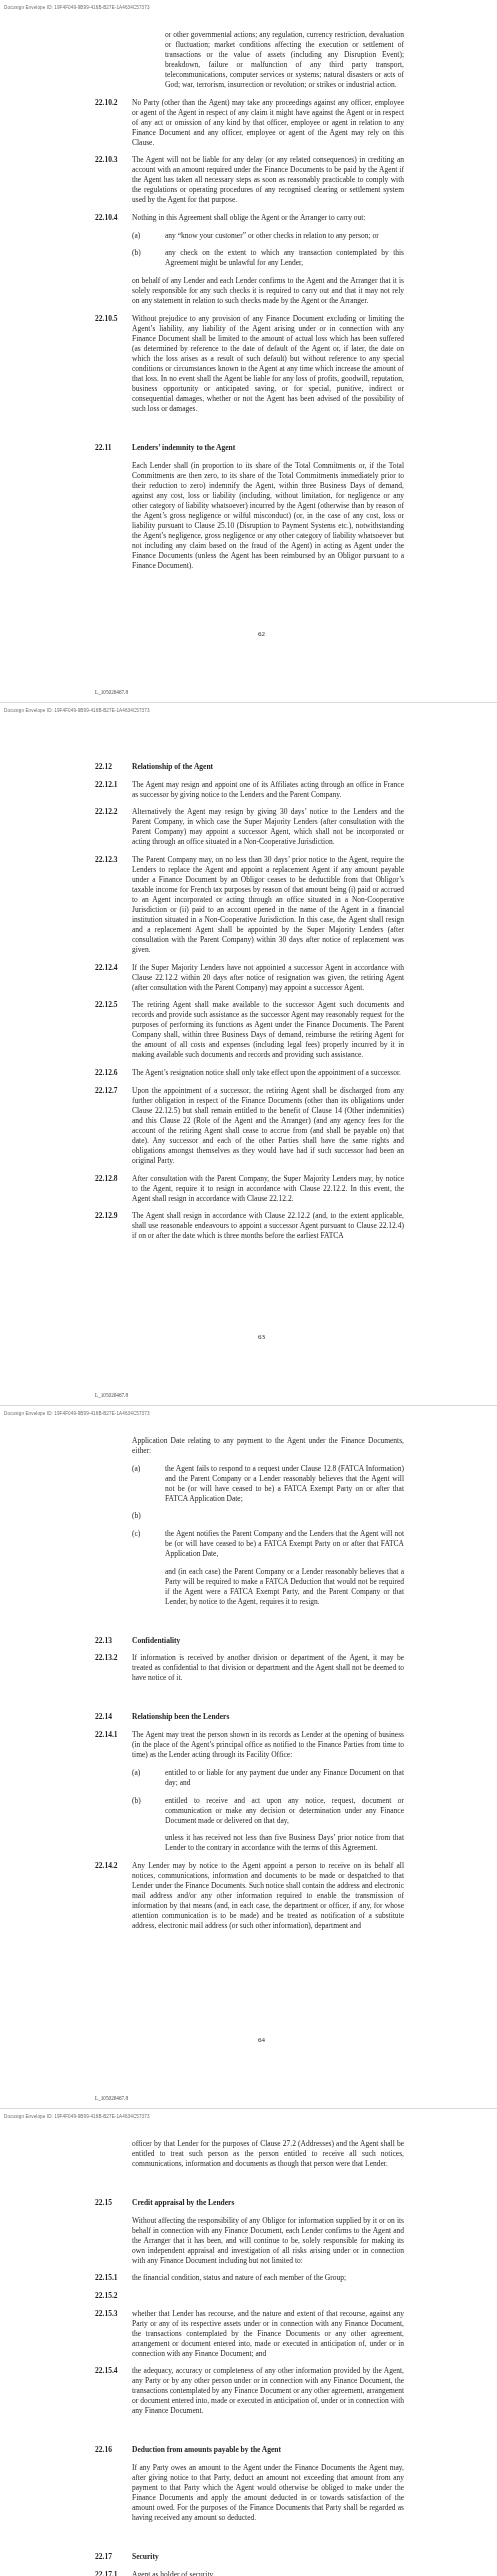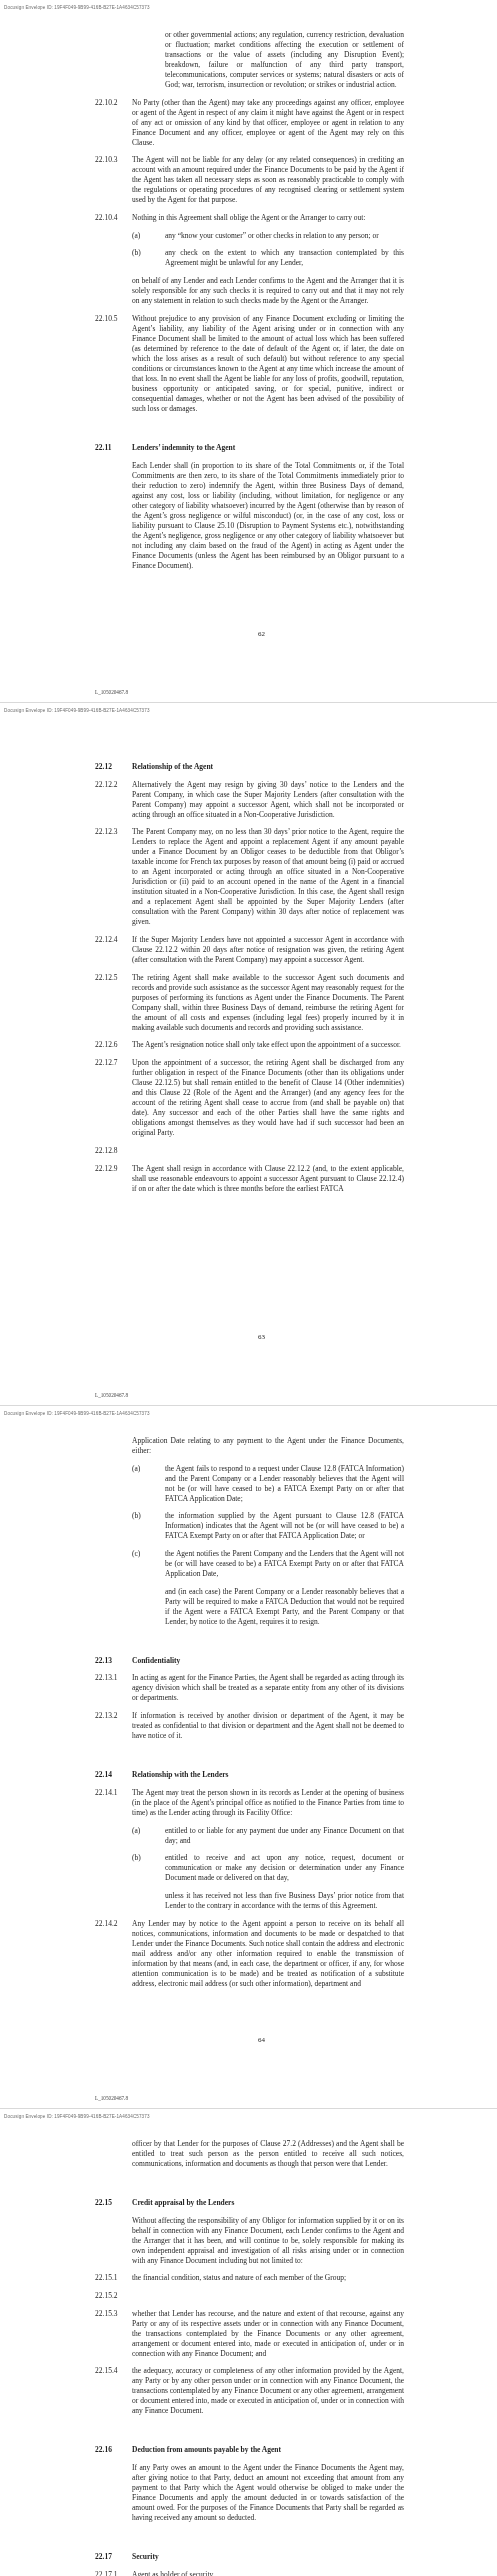--- a/index.html
+++ b/index.html
@@ -32,21 +32,21 @@
     position: absolute;
     top: 30px;
     left: 95px;
     width: 309px;
     font-size: 7.5px;
     line-height: 10px;
     text-align: justify;
   }
   .blk { margin-bottom: 7.7px; }
   .clause, .heading, .clause_h { display: flex; }
-  .clause > .num, .heading > .num, .clause_h > .num { flex: 0 0 37px; }
+  .clause > .num, .heading > .num, .clause_h > .num { flex: 0 0 37px; font-weight: bold; }
   .clause > .txt, .heading > .txt, .clause_h > .txt, .sub > .txt { flex: 1 1 auto; text-align: justify; }
   .heading { font-weight: bold; margin-top: 29px; }
   .clause_h > .txt { }
   .sub { display: flex; margin-left: 37px; }
   .sub > .num { flex: 0 0 33px; }
   .body  { margin-left: 37px; }
   .cont1 { margin-left: 37px; }
   .cont2 { margin-left: 70px; }
   .page-number {
     position: absolute;
@@ -108,20 +108,24 @@
       <div class="footer-ref">L_105020467.8</div>
     </section>
     <section class="page">
       <div class="env-header">Docusign Envelope ID: 19F4F049-9B99-416B-B27E-1A4634C57373</div>
       <div class="content">
         <div class="blk heading">
           <span class="num">22.12</span>
           <span class="txt">Relationship of the Agent</span>
         </div>
         <div class="blk clause">
+          <span class="num">22.12.1</span>
+          <span class="txt">The Agent may resign and appoint one of its Affiliates acting through an office in France as successor by giving notice to the Lenders and the Parent Company.</span>
+        </div>
+        <div class="blk clause">
           <span class="num">22.12.2</span>
           <span class="txt">Alternatively the Agent may resign by giving 30 days’ notice to the Lenders and the Parent Company, in which case the Super Majority Lenders (after consultation with the Parent Company) may appoint a successor Agent, which shall not be incorporated or acting through an office situated in a Non-Cooperative Jurisdiction.</span>
         </div>
         <div class="blk clause">
           <span class="num">22.12.3</span>
           <span class="txt">The Parent Company may, on no less than 30 days’ prior notice to the Agent, require the Lenders to replace the Agent and appoint a replacement Agent if any amount payable under a Finance Document by an Obligor ceases to be deductible from that Obligor’s taxable income for French tax purposes by reason of that amount being (i) paid or accrued to an Agent incorporated or acting through an office situated in a Non-Cooperative Jurisdiction or (ii) paid to an account opened in the name of the Agent in a financial institution situated in a Non-Cooperative Jurisdiction. In this case, the Agent shall resign and a replacement Agent shall be appointed by the Super Majority Lenders (after consultation with the Parent Company) within 30 days after notice of replacement was given.</span>
         </div>
         <div class="blk clause">
           <span class="num">22.12.4</span>
           <span class="txt">If the Super Majority Lenders have not appointed a successor Agent in accordance with Clause 22.12.2 within 20 days after notice of resignation was given, the retiring Agent (after consultation with the Parent Company) may appoint a successor Agent.</span>
@@ -133,61 +137,57 @@
         <div class="blk clause">
           <span class="num">22.12.6</span>
           <span class="txt">The Agent’s resignation notice shall only take effect upon the appointment of a successor.</span>
         </div>
         <div class="blk clause">
           <span class="num">22.12.7</span>
           <span class="txt">Upon the appointment of a successor, the retiring Agent shall be discharged from any further obligation in respect of the Finance Documents (other than its obligations under Clause 22.12.5) but shall remain entitled to the benefit of Clause 14 (Other indemnities) and this Clause 22 (Role of the Agent and the Arranger) (and any agency fees for the account of the retiring Agent shall cease to accrue from (and shall be payable on) that date). Any successor and each of the other Parties shall have the same rights and obligations amongst themselves as they would have had if such successor had been an original Party.</span>
         </div>
         <div class="blk clause">
           <span class="num">22.12.8</span>
+          <span class="txt">After consultation with the Parent Company, the Super Majority Lenders may, by notice to the Agent, require it to resign in accordance with Clause 22.12.2. In this event, the Agent shall resign in accordance with Clause 22.12.2.</span>
         </div>
         <div class="blk clause">
           <span class="num">22.12.9</span>
           <span class="txt">The Agent shall resign in accordance with Clause 22.12.2 (and, to the extent applicable, shall use reasonable endeavours to appoint a successor Agent pursuant to Clause 22.12.4) if on or after the date which is three months before the earliest FATCA</span>
         </div>
       </div>
       <div class="page-number">63</div>
       <div class="footer-ref">L_105020467.8</div>
     </section>
     <section class="page">
       <div class="env-header">Docusign Envelope ID: 19F4F049-9B99-416B-B27E-1A4634C57373</div>
       <div class="content">
         <div class="blk cont1">Application Date relating to any payment to the Agent under the Finance Documents, either:</div>
         <div class="blk sub">
           <span class="num">(a)</span>
           <span class="txt">the Agent fails to respond to a request under Clause 12.8 (FATCA Information) and the Parent Company or a Lender reasonably believes that the Agent will not be (or will have ceased to be) a FATCA Exempt Party on or after that FATCA Application Date;</span>
         </div>
         <div class="blk sub">
           <span class="num">(b)</span>
-          <span class="txt">the information supplied by the Agent pursuant to Clause 12.8 (FATCA Information) indicates that the Agent will not be (or will have ceased to be) a FATCA Exempt Party on or after that FATCA Application Date; or</span>
         </div>
         <div class="blk sub">
           <span class="num">(c)</span>
           <span class="txt">the Agent notifies the Parent Company and the Lenders that the Agent will not be (or will have ceased to be) a FATCA Exempt Party on or after that FATCA Application Date,</span>
         </div>
         <div class="blk cont2">and (in each case) the Parent Company or a Lender reasonably believes that a Party will be required to make a FATCA Deduction that would not be required if the Agent were a FATCA Exempt Party, and the Parent Company or that Lender, by notice to the Agent, requires it to resign.</div>
         <div class="blk heading">
           <span class="num">22.13</span>
           <span class="txt">Confidentiality</span>
         </div>
         <div class="blk clause">
-          <span class="num">22.13.1</span>
-          <span class="txt">In acting as agent for the Finance Parties, the Agent shall be regarded as acting through its agency division which shall be treated as a separate entity from any other of its divisions or departments.</span>
-        </div>
-        <div class="blk clause">
           <span class="num">22.13.2</span>
           <span class="txt">If information is received by another division or department of the Agent, it may be treated as confidential to that division or department and the Agent shall not be deemed to have notice of it.</span>
         </div>
         <div class="blk heading">
           <span class="num">22.14</span>
-          <span class="txt">Relationship with the Lenders</span>
+          <span class="txt">Relationship been the Lenders</span>
         </div>
         <div class="blk clause">
           <span class="num">22.14.1</span>
           <span class="txt">The Agent may treat the person shown in its records as Lender at the opening of business (in the place of the Agent’s principal office as notified to the Finance Parties from time to time) as the Lender acting through its Facility Office:</span>
         </div>
         <div class="blk sub">
           <span class="num">(a)</span>
           <span class="txt">entitled to or liable for any payment due under any Finance Document on that day; and</span>
         </div>
         <div class="blk sub">

